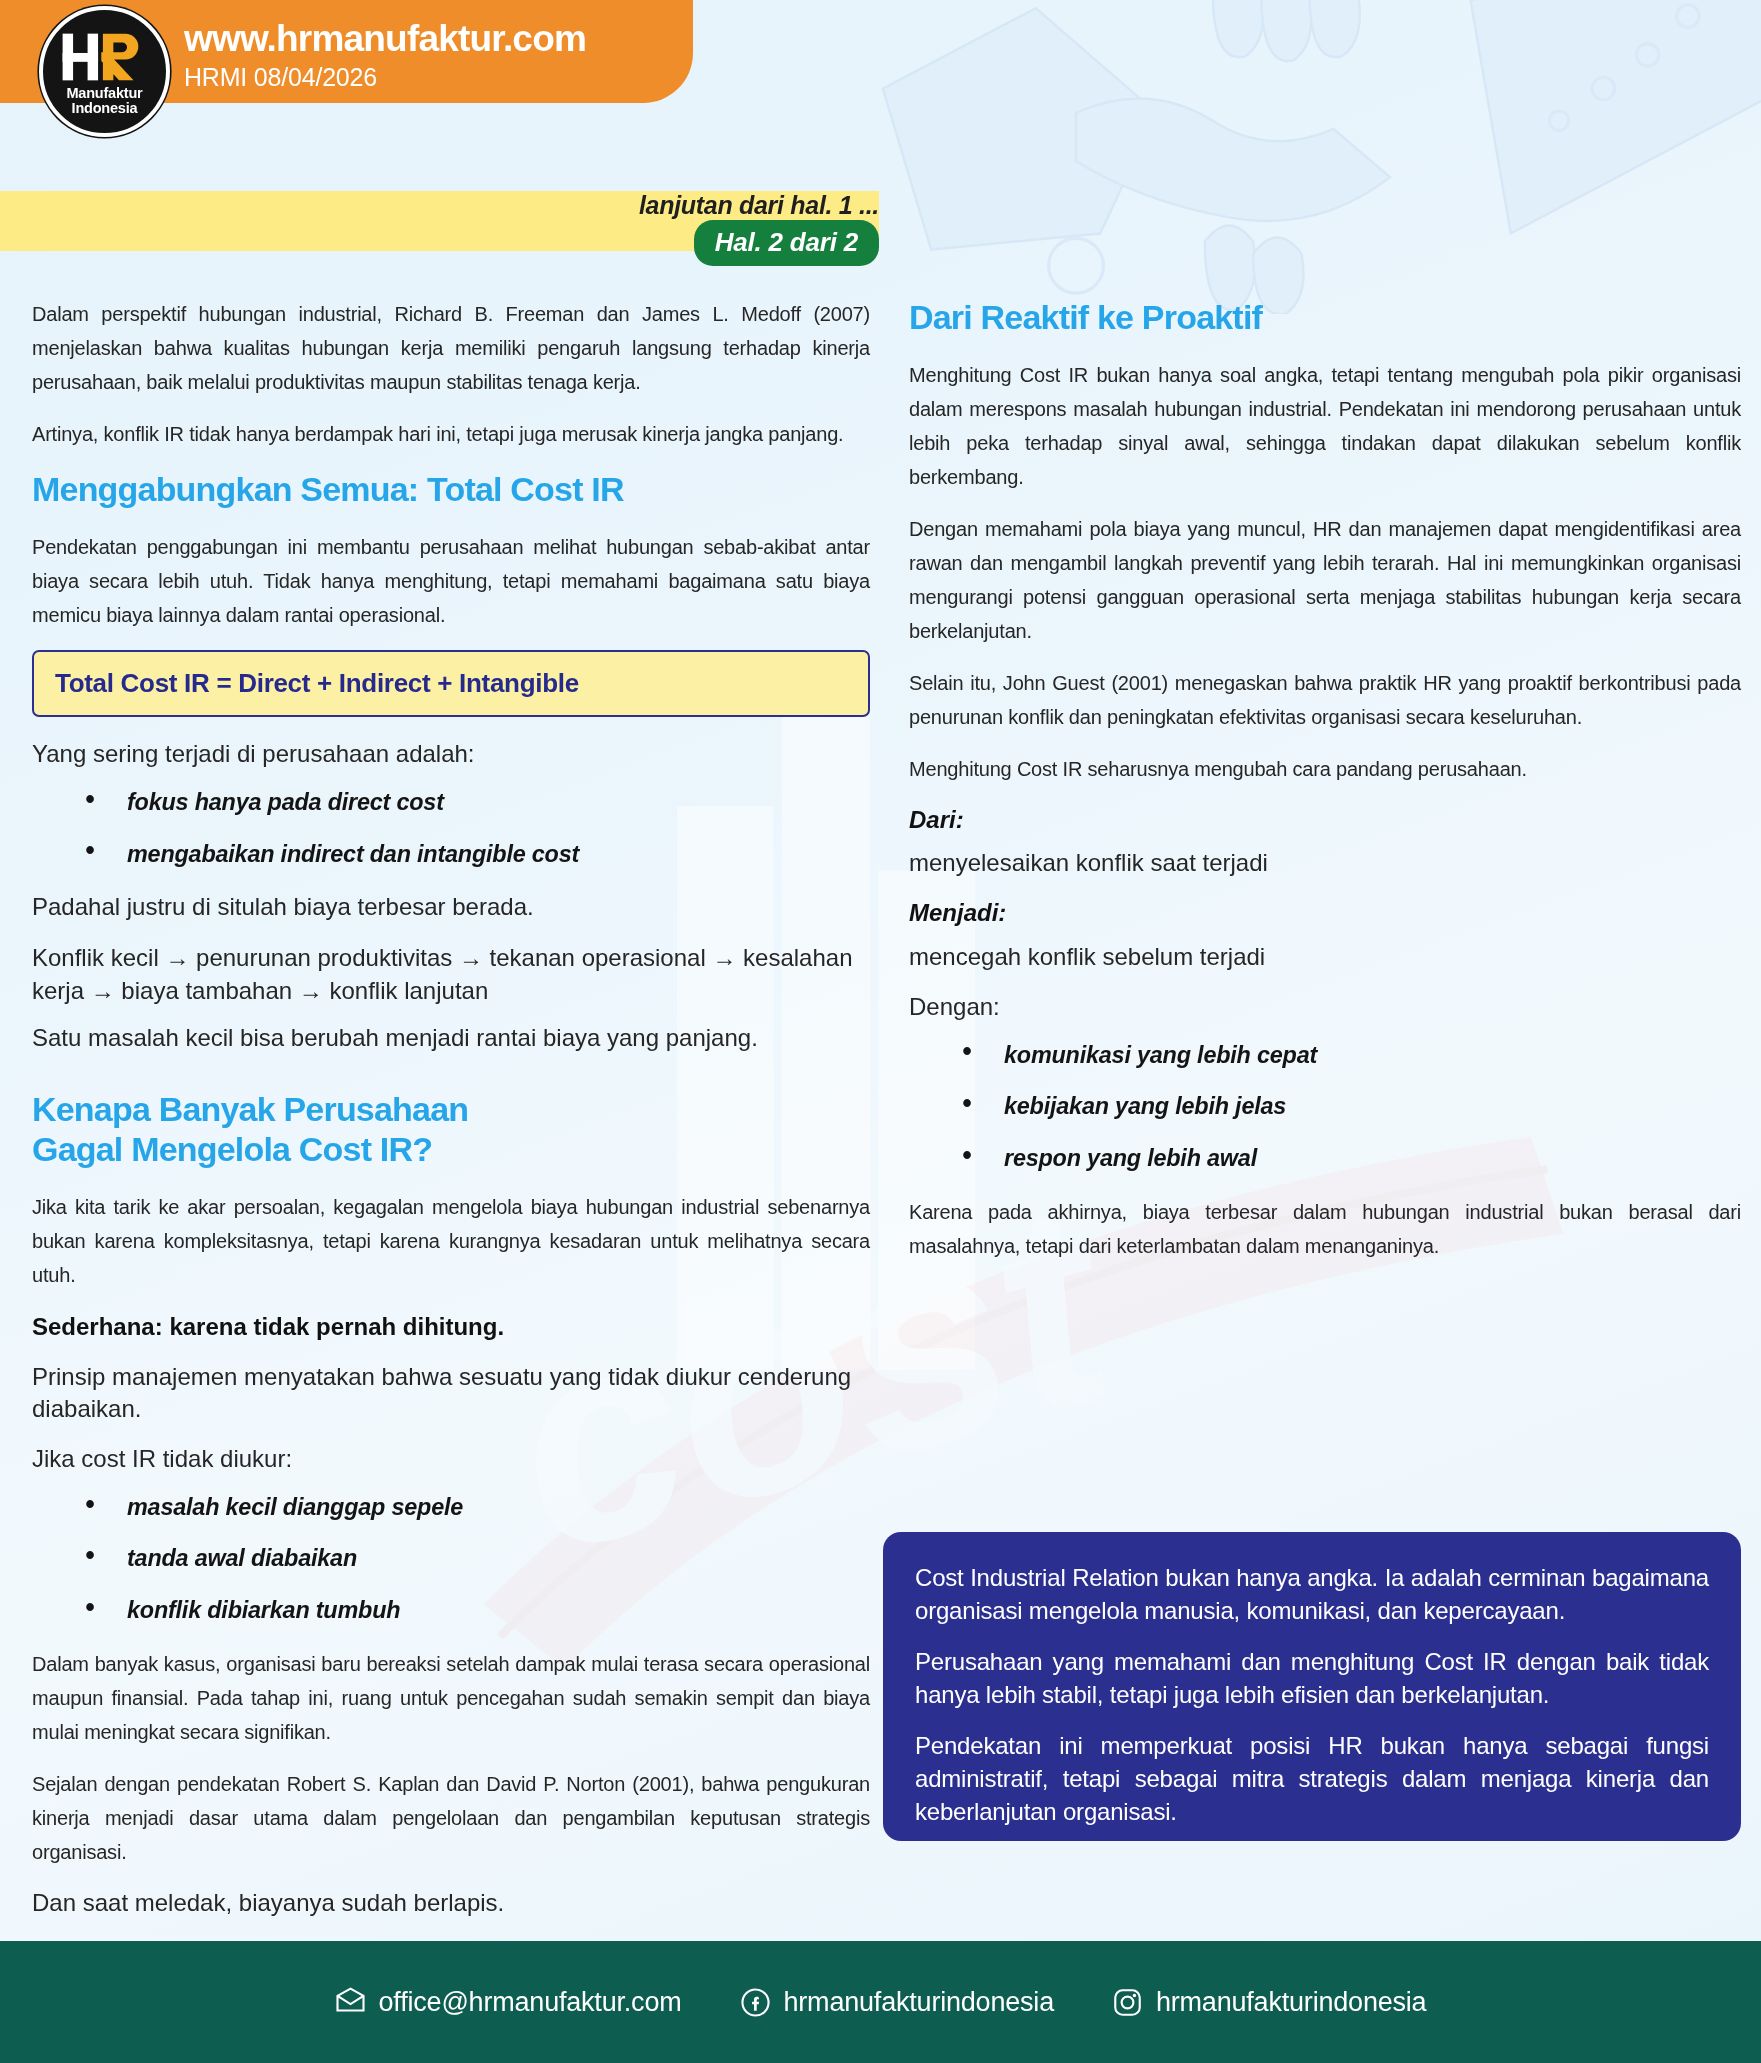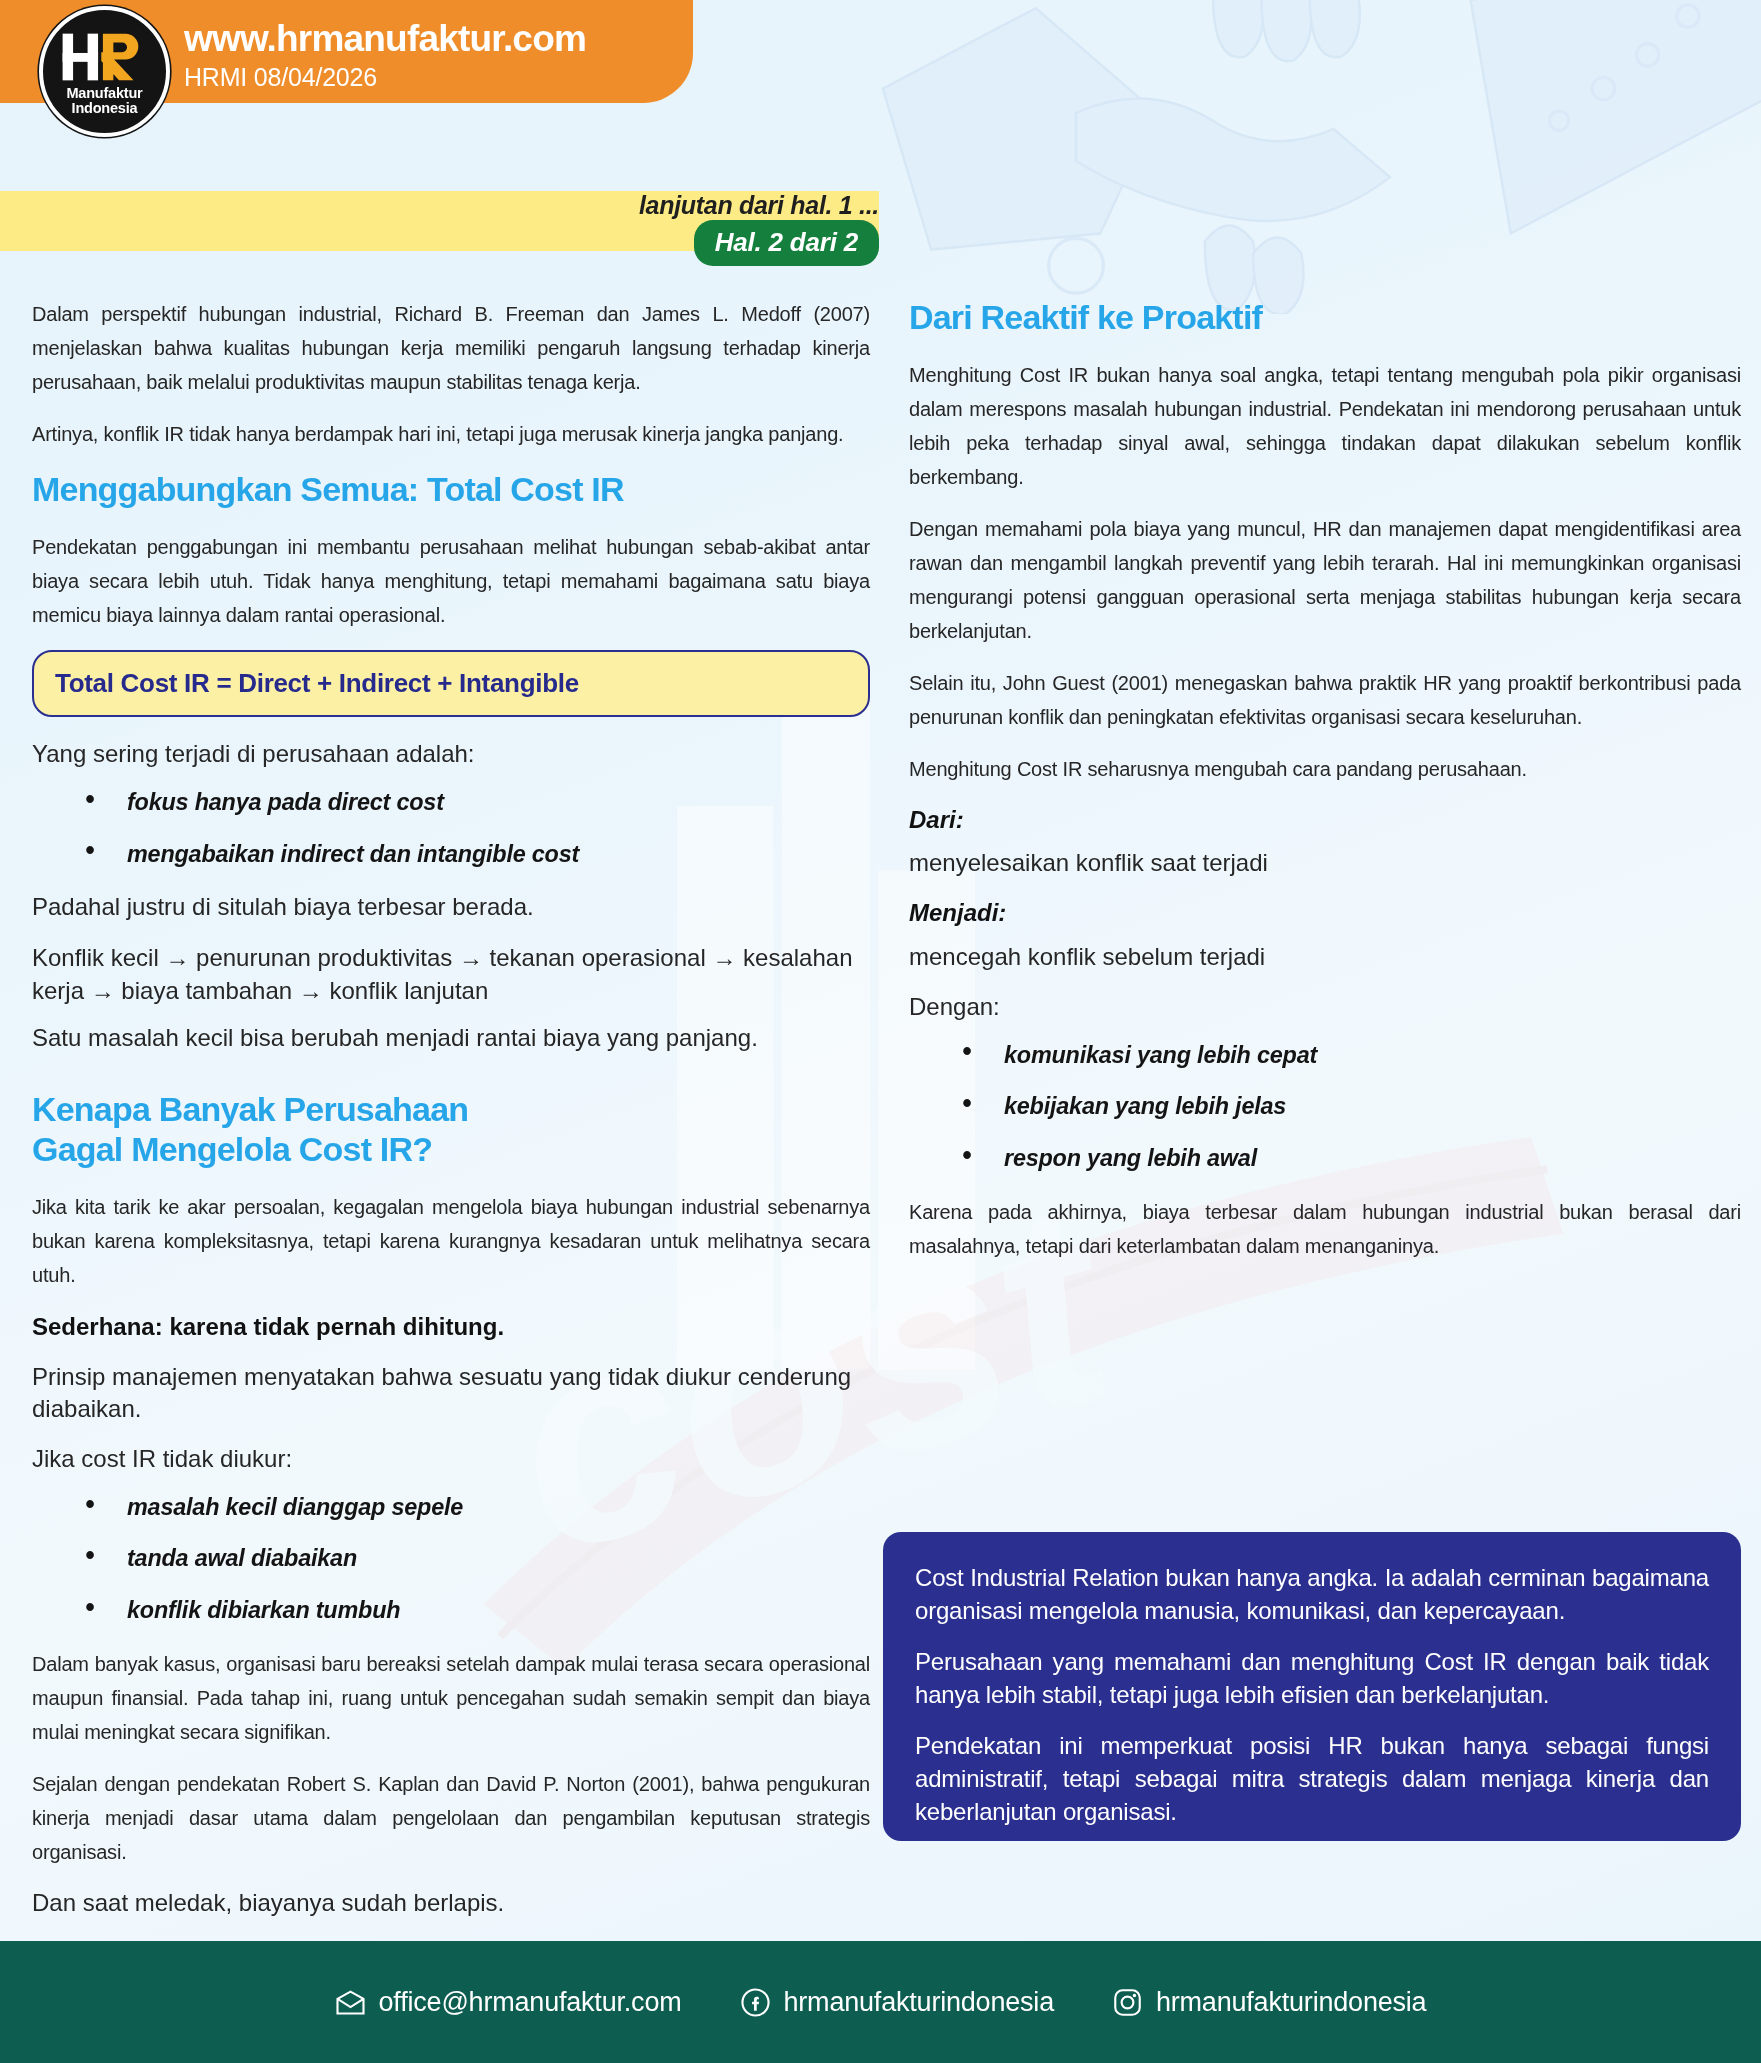--- a/index.html
+++ b/index.html
@@ -58,38 +58,38 @@
   p.ital-bold{font-size:24px;line-height:32px;color:#111;font-weight:bold;
     font-style:italic;margin:0 0 11.3px 0;}
   p.plain-tight{font-size:24px;line-height:32px;color:#262626;margin:0 0 18px 0;}
 
   ul.bl{margin:4.8px 0 16px 0;padding:0;list-style:none;}
   ul.bl li{position:relative;padding-left:95px;margin-bottom:22.6px;
     font-size:23.4px;font-weight:bold;font-style:italic;color:#141414;
     line-height:29px;letter-spacing:-0.2px;}
   ul.bl li:before{content:"•";position:absolute;left:53px;top:-3.2px;font-size:27px;}
 
-  .formula{background:#fcf0a4;border:2.4px solid #2b2f8f;border-radius:20px;
+  .formula{background:#fcf0a4;border:2.4px solid #2b2f8f;border-radius:7px;
     padding:16px 21px;margin:4.8px 0 21px 0;}
   .formula span{color:#262a8c;font-size:26px;font-weight:bold;letter-spacing:-0.3px;}
 
   .chain{font-size:24px;line-height:33px;color:#262626;margin:0 0 14.5px 0;}
 
   
   .callout{position:absolute;left:883px;top:1532px;width:858px;
     background:#2b2f8f;border-radius:18px;padding:29px 32px 13px 32px;
     box-sizing:border-box;}
   .callout p{color:#fff;font-size:24px;line-height:33px;margin:0 0 18px 0;
     text-align:justify;letter-spacing:-0.2px;}
   .callout p:last-child{margin-bottom:0;}
 
   
   .footer{position:absolute;left:0;bottom:0;width:1761px;height:123px;
     background:#0e5d51;display:flex;align-items:center;justify-content:center;gap:58px;}
-  .fitem{display:flex;align-items:center;gap:13px;color:#fff;font-size:27px;letter-spacing:-0.2px;}
+  .fitem{display:flex;gap:13px;color:#fff;font-size:27px;letter-spacing:-0.2px;}
   .fitem svg{flex:0 0 auto;}
 </style>
 </head>
 <body>
 
 <div class="page">
 
   <svg class="wm wm-hand" viewBox="0 0 1180 400">
     <g fill="#dcebfa" stroke="#c9ddf2" stroke-width="3">
       <path d="M60 120 L250 20 L400 150 L330 300 L120 320 Z"></path>

